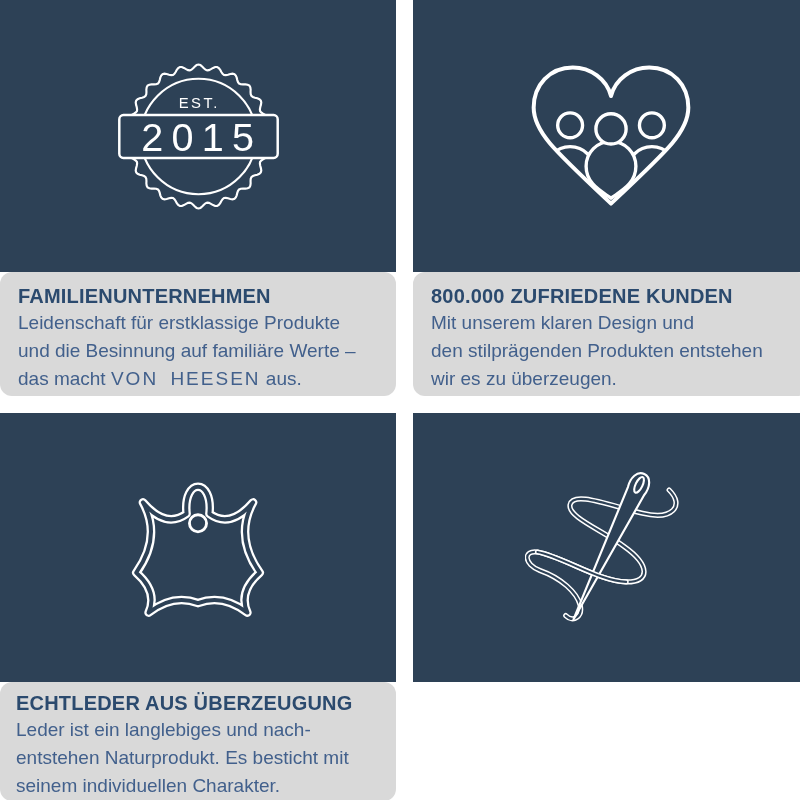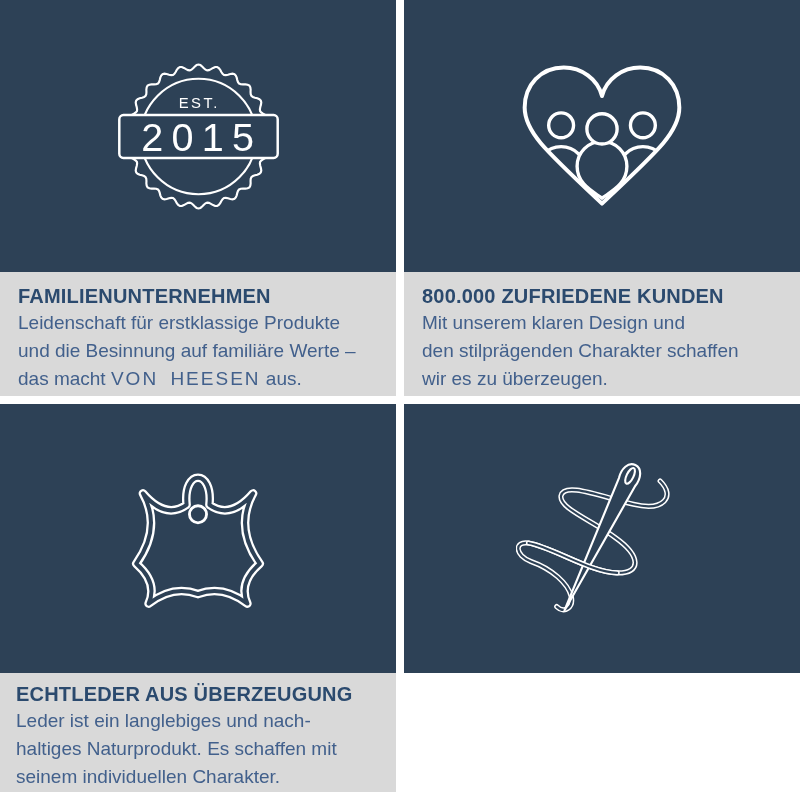--- a/index.html
+++ b/index.html
@@ -11,37 +11,38 @@
     --divider:#ffffff;
   }
   *{margin:0;padding:0;box-sizing:border-box;}
   html,body{width:800px;height:800px;}
   body{font-family:"Liberation Sans", sans-serif;background:var(--divider);}
   .board{
     width:800px;height:800px;
     display:grid;
     grid-template-columns:396px 396px;
     grid-template-rows:396px 388px;
-    gap:8px;
+    gap:17px;
     padding-bottom:8px;
     background:var(--divider);
   }
   .quad{display:flex;flex-direction:column;overflow:hidden;}
   .iconbox{
     background:var(--navy);
     display:flex;align-items:center;justify-content:center;
     flex:0 0 auto;
   }
   .r1 .iconbox{height:272px;}
   .r2 .iconbox{height:269px;}
   .textbox{
     background:var(--panel_gray);
     flex:1 1 auto;
     padding:11px 8px 0 18px;
     overflow:hidden;
+    border-radius:12px;
   }
   .r2 .textbox{padding-top:8px;padding-left:16px;}
   .textbox h2{
     font-size:20px;line-height:26px;font-weight:700;
     color:var(--heading);letter-spacing:.2px;white-space:nowrap;
   }
   .line{
     font-size:19px;line-height:28px;color:var(--body);white-space:nowrap;
   }
   .brand{letter-spacing:2px;word-spacing:5px;margin-top:44px;}
@@ -96,37 +97,37 @@
           <circle class="s-w f-n" stroke-width="3.8" cx="146" cy="78" r="14"></circle>
           <path class="s-w f-n" stroke-width="3.8" d="M72,124 A28,28 0 0 1 128,124 C128,144 111,152 100,160 C89,152 72,144 72,124 Z"></path>
           <circle class="s-w f-n" stroke-width="3.8" cx="100" cy="82" r="17"></circle>
         </g>
         <path class="s-w" stroke-width="4.5" stroke-linejoin="round" d="M100,45 C95,26 77,13 57,13 C31,13 13,33 13,58 C13,85 35,105 100,166 C165,105 187,85 187,58 C187,33 169,13 143,13 C123,13 105,26 100,45 Z"></path>
       </svg>
     </div>
     <div class="textbox">
       <h2>800.000 ZUFRIEDENE KUNDEN</h2>
       <div class="line">Mit unserem klaren Design und</div>
-      <div class="line">den stilprägenden Charakter schaffen</div>
+      <div class="line">den stilprägenden Produkten entstehen</div>
       <div class="line">wir es zu überzeugen.</div>
     </div>
   </section>
 
   <section class="quad r2">
     <div class="iconbox">
       <svg width="190" height="190" viewBox="0 0 200 200">
         <path class="s-w" stroke-width="9" stroke-linejoin="round" d="M42,52 Q66,80 88,64 C84,26 116,26 112,64 Q134,80 158,52 Q138,88 165,126 Q142,146 152,168 Q126,148 100,158 Q74,148 48,168 Q58,146 35,126 Q62,88 42,52 Z"></path>
         <path stroke="#2d4156" stroke-width="4.2" fill="none" stroke-linejoin="round" style="stroke:var(--navy)" d="M42,52 Q66,80 88,64 C84,26 116,26 112,64 Q134,80 158,52 Q138,88 165,126 Q142,146 152,168 Q126,148 100,158 Q74,148 48,168 Q58,146 35,126 Q62,88 42,52 Z"></path>
         <circle class="s-w f-n" stroke-width="3" cx="100" cy="74" r="9"></circle>
       </svg>
     </div>
     <div class="textbox">
       <h2>ECHTLEDER AUS ÜBERZEUGUNG</h2>
       <div class="line">Leder ist ein langlebiges und nach-</div>
-      <div class="line">haltiges Naturprodukt. Es schaffen mit</div>
+      <div class="line">entstehen Naturprodukt. Es besticht mit</div>
       <div class="line">seinem individuellen Charakter.</div>
     </div>
   </section>
 
   <section class="quad r2">
     <div class="iconbox">
       <svg width="172" height="190" viewBox="0 0 200 220">
         <g transform="translate(130,42) rotate(26)">
           <path class="s-w" stroke-width="6" stroke-linecap="round" d="M34,-16 C58,-8 54,14 18,22 C-24,31 -66,34 -62,50 C-58,64 -16,60 16,66 C52,72 62,90 36,102 C8,115 -44,108 -72,116 C-88,121 -80,136 -60,134 C-34,131 -10,138 0,150 C8,160 2,172 -10,168"></path>
           <path stroke-width="2.5" fill="none" stroke-linecap="round" style="stroke:var(--navy)" d="M34,-16 C58,-8 54,14 18,22 C-24,31 -66,34 -62,50 C-58,64 -16,60 16,66 C52,72 62,90 36,102 C8,115 -44,108 -72,116 C-88,121 -80,136 -60,134 C-34,131 -10,138 0,150 C8,160 2,172 -10,168"></path>

